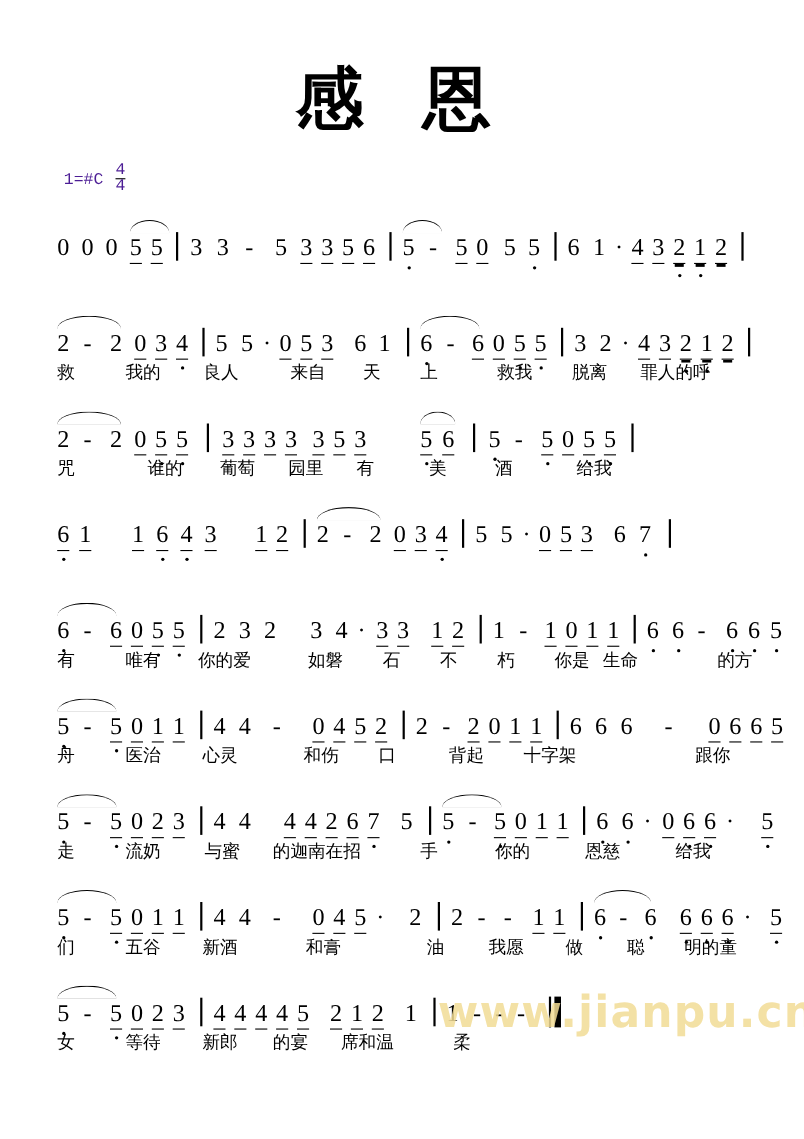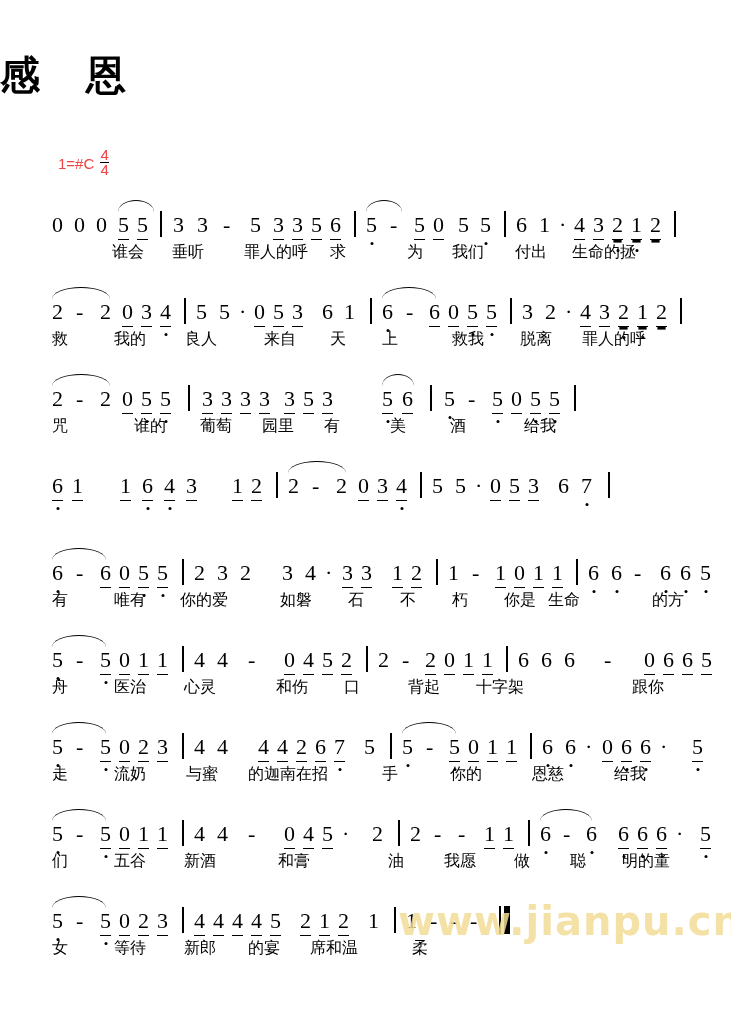--- a/index.html
+++ b/index.html
@@ -21,35 +21,36 @@
     height: 1035px;
     background: #ffffff;
   }
 
   
   .title {
     position: absolute;
     top: 48px;
     left: 0;
     width: 731px;
-    font-size: 40px;
+    text-align: center;
+    font-size: 62px;
     font-weight: bold;
     letter-spacing: 16px;
     font-family: "DejaVu Sans", sans-serif;
     color: #000;
   }
 
   
   .keysig {
     position: absolute;
     top: 148px;
     left: 58px;
     font-size: 15px;
-    font-family: Liberation Sans, sans-serif;
-    color: #ef4444;
+    font-family: Liberation Mono, monospace;
+    color: #4c1d95;
     white-space: nowrap;
   }
   .meter {
     display: inline-block;
     vertical-align: -6px;
     line-height: 0.95;
     text-align: center;
     font-size: 15px;
     margin-left: 2px;
   }
@@ -242,30 +243,20 @@
         <span class="tok" style="left:487px">1</span>
         <span class="tok" style="left:507px">·</span>
         <span class="tok u1" style="left:522px">4</span>
         <span class="tok u1" style="left:541px">3</span>
         <span class="tok u2 dotdn" style="left:560px">2</span>
         <span class="tok u2 dotdn" style="left:579px">1</span>
         <span class="tok u2" style="left:598px">2</span>
         <span class="bar" style="left:622px"></span>
         <span class="slur" style="left:66px; top:-12px; width:36px"></span>
         <span class="slur" style="left:314px; top:-12px; width:36px"></span>
-      </div>
-      <div class="lyrics">
-        <span class="lyr" style="left:60px">谁会</span>
-        <span class="lyr" style="left:120px">垂听</span>
-        <span class="lyr" style="left:192px">罪人的呼</span>
-        <span class="lyr" style="left:278px">求</span>
-        <span class="lyr" style="left:355px">为</span>
-        <span class="lyr" style="left:400px">我们</span>
-        <span class="lyr" style="left:463px">付出</span>
-        <span class="lyr" style="left:520px">生命的拯</span>
       </div>
     </div>
 
     <div class="system">
       <div class="notes">
         <span class="tok" style="left:0px">2</span>
         <span class="tok" style="left:24px">-</span>
         <span class="tok" style="left:48px">2</span>
         <span class="tok u1" style="left:70px">0</span>
         <span class="tok u1" style="left:89px">3</span>

